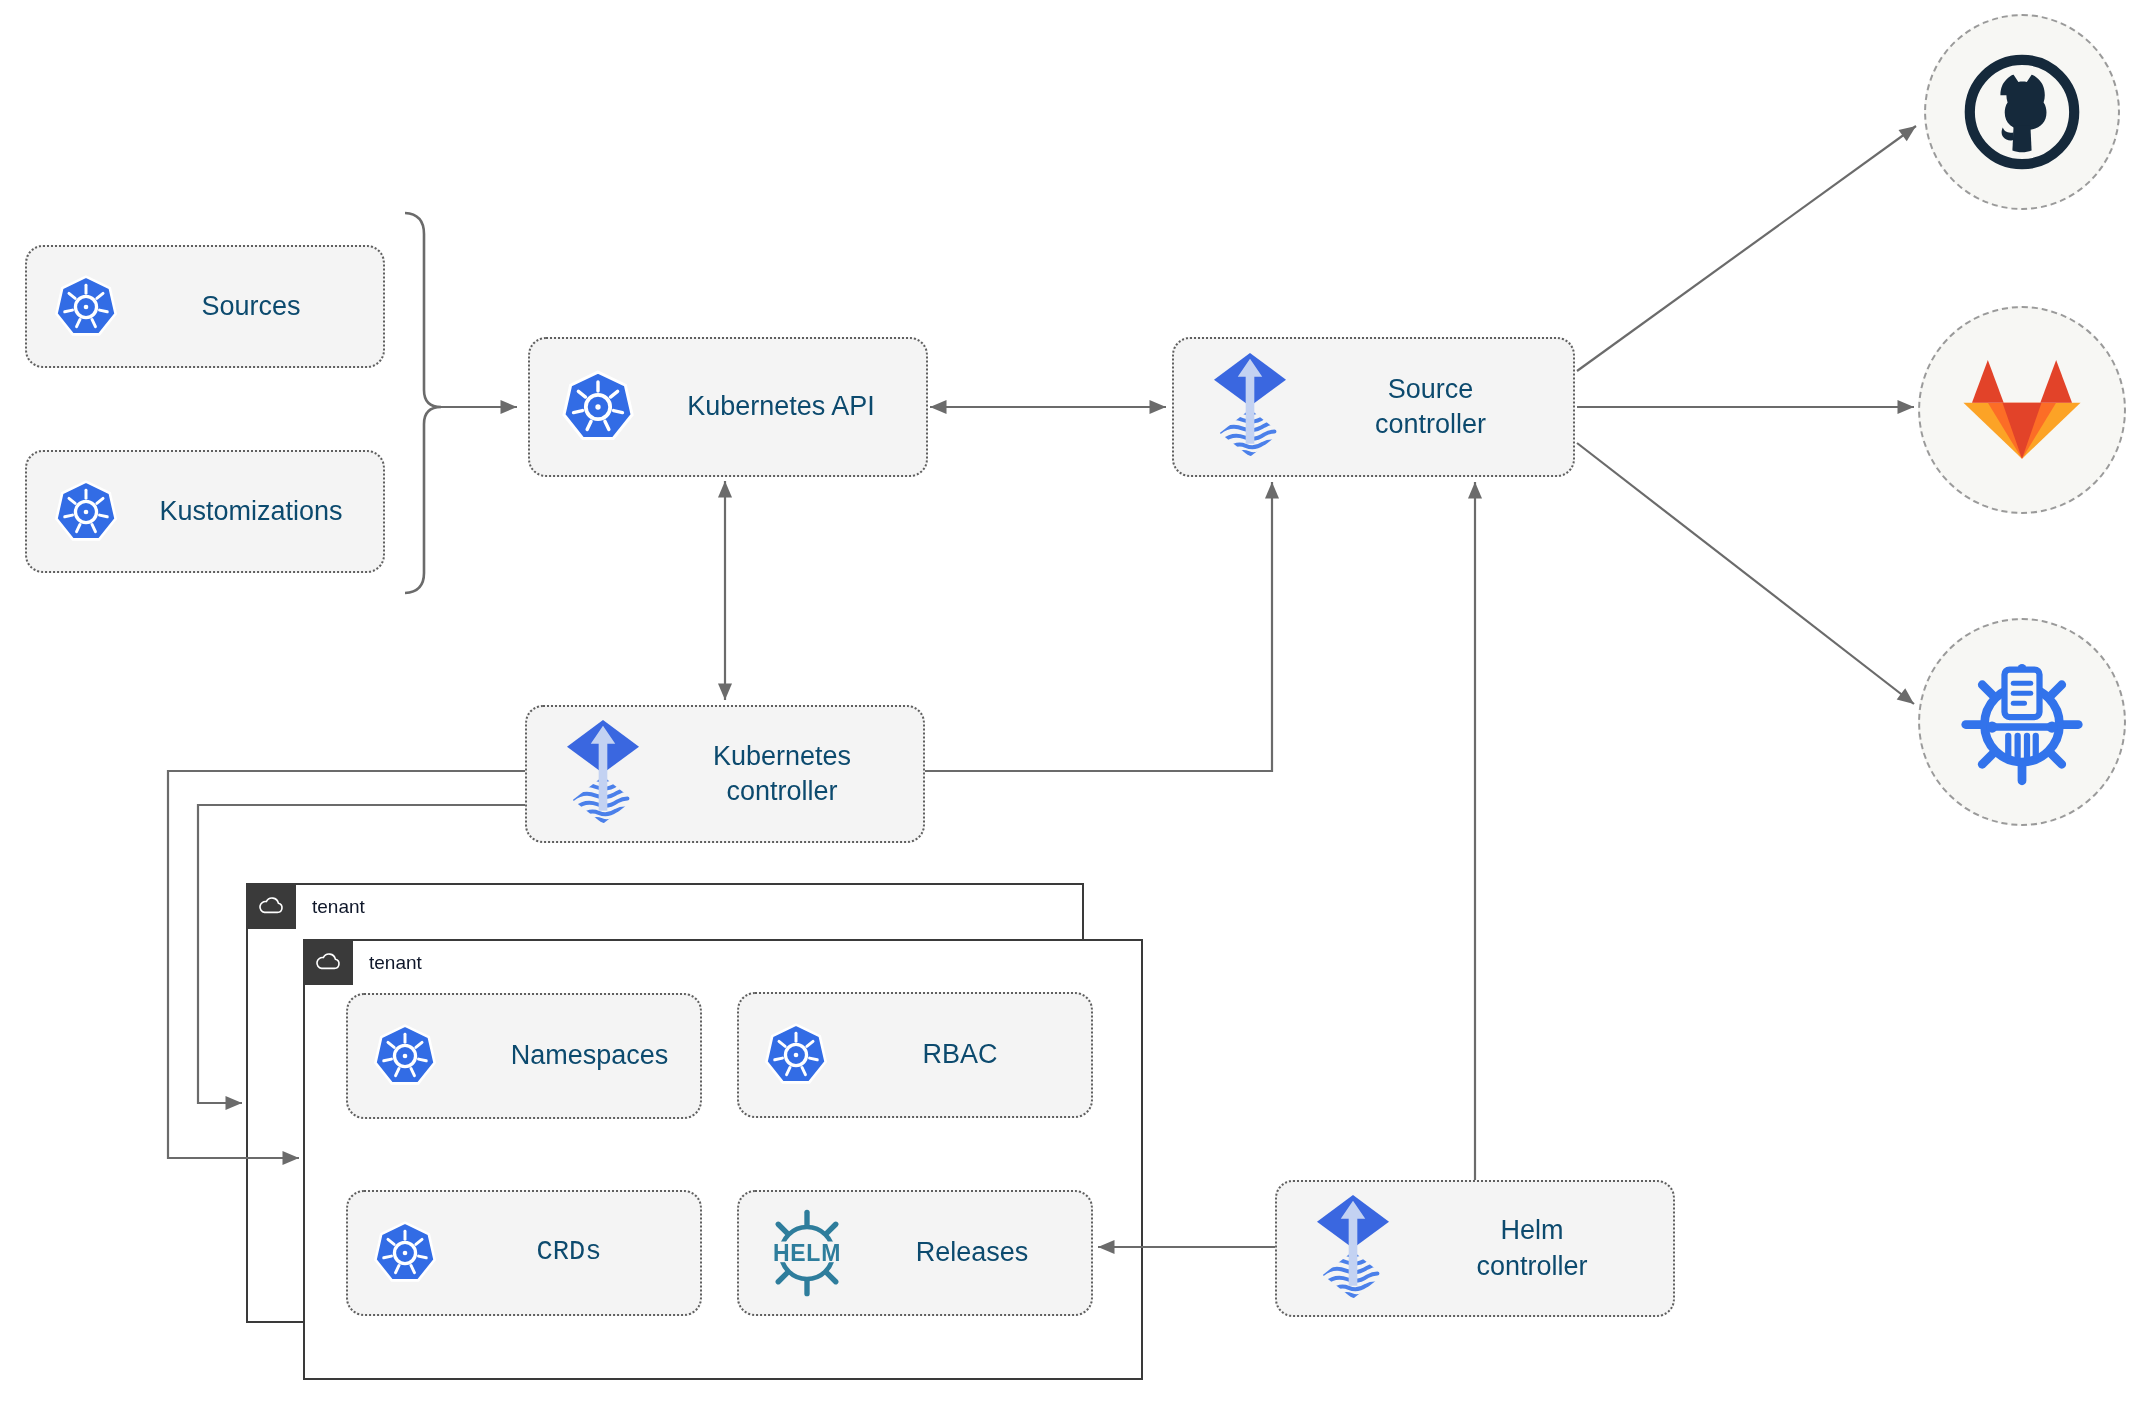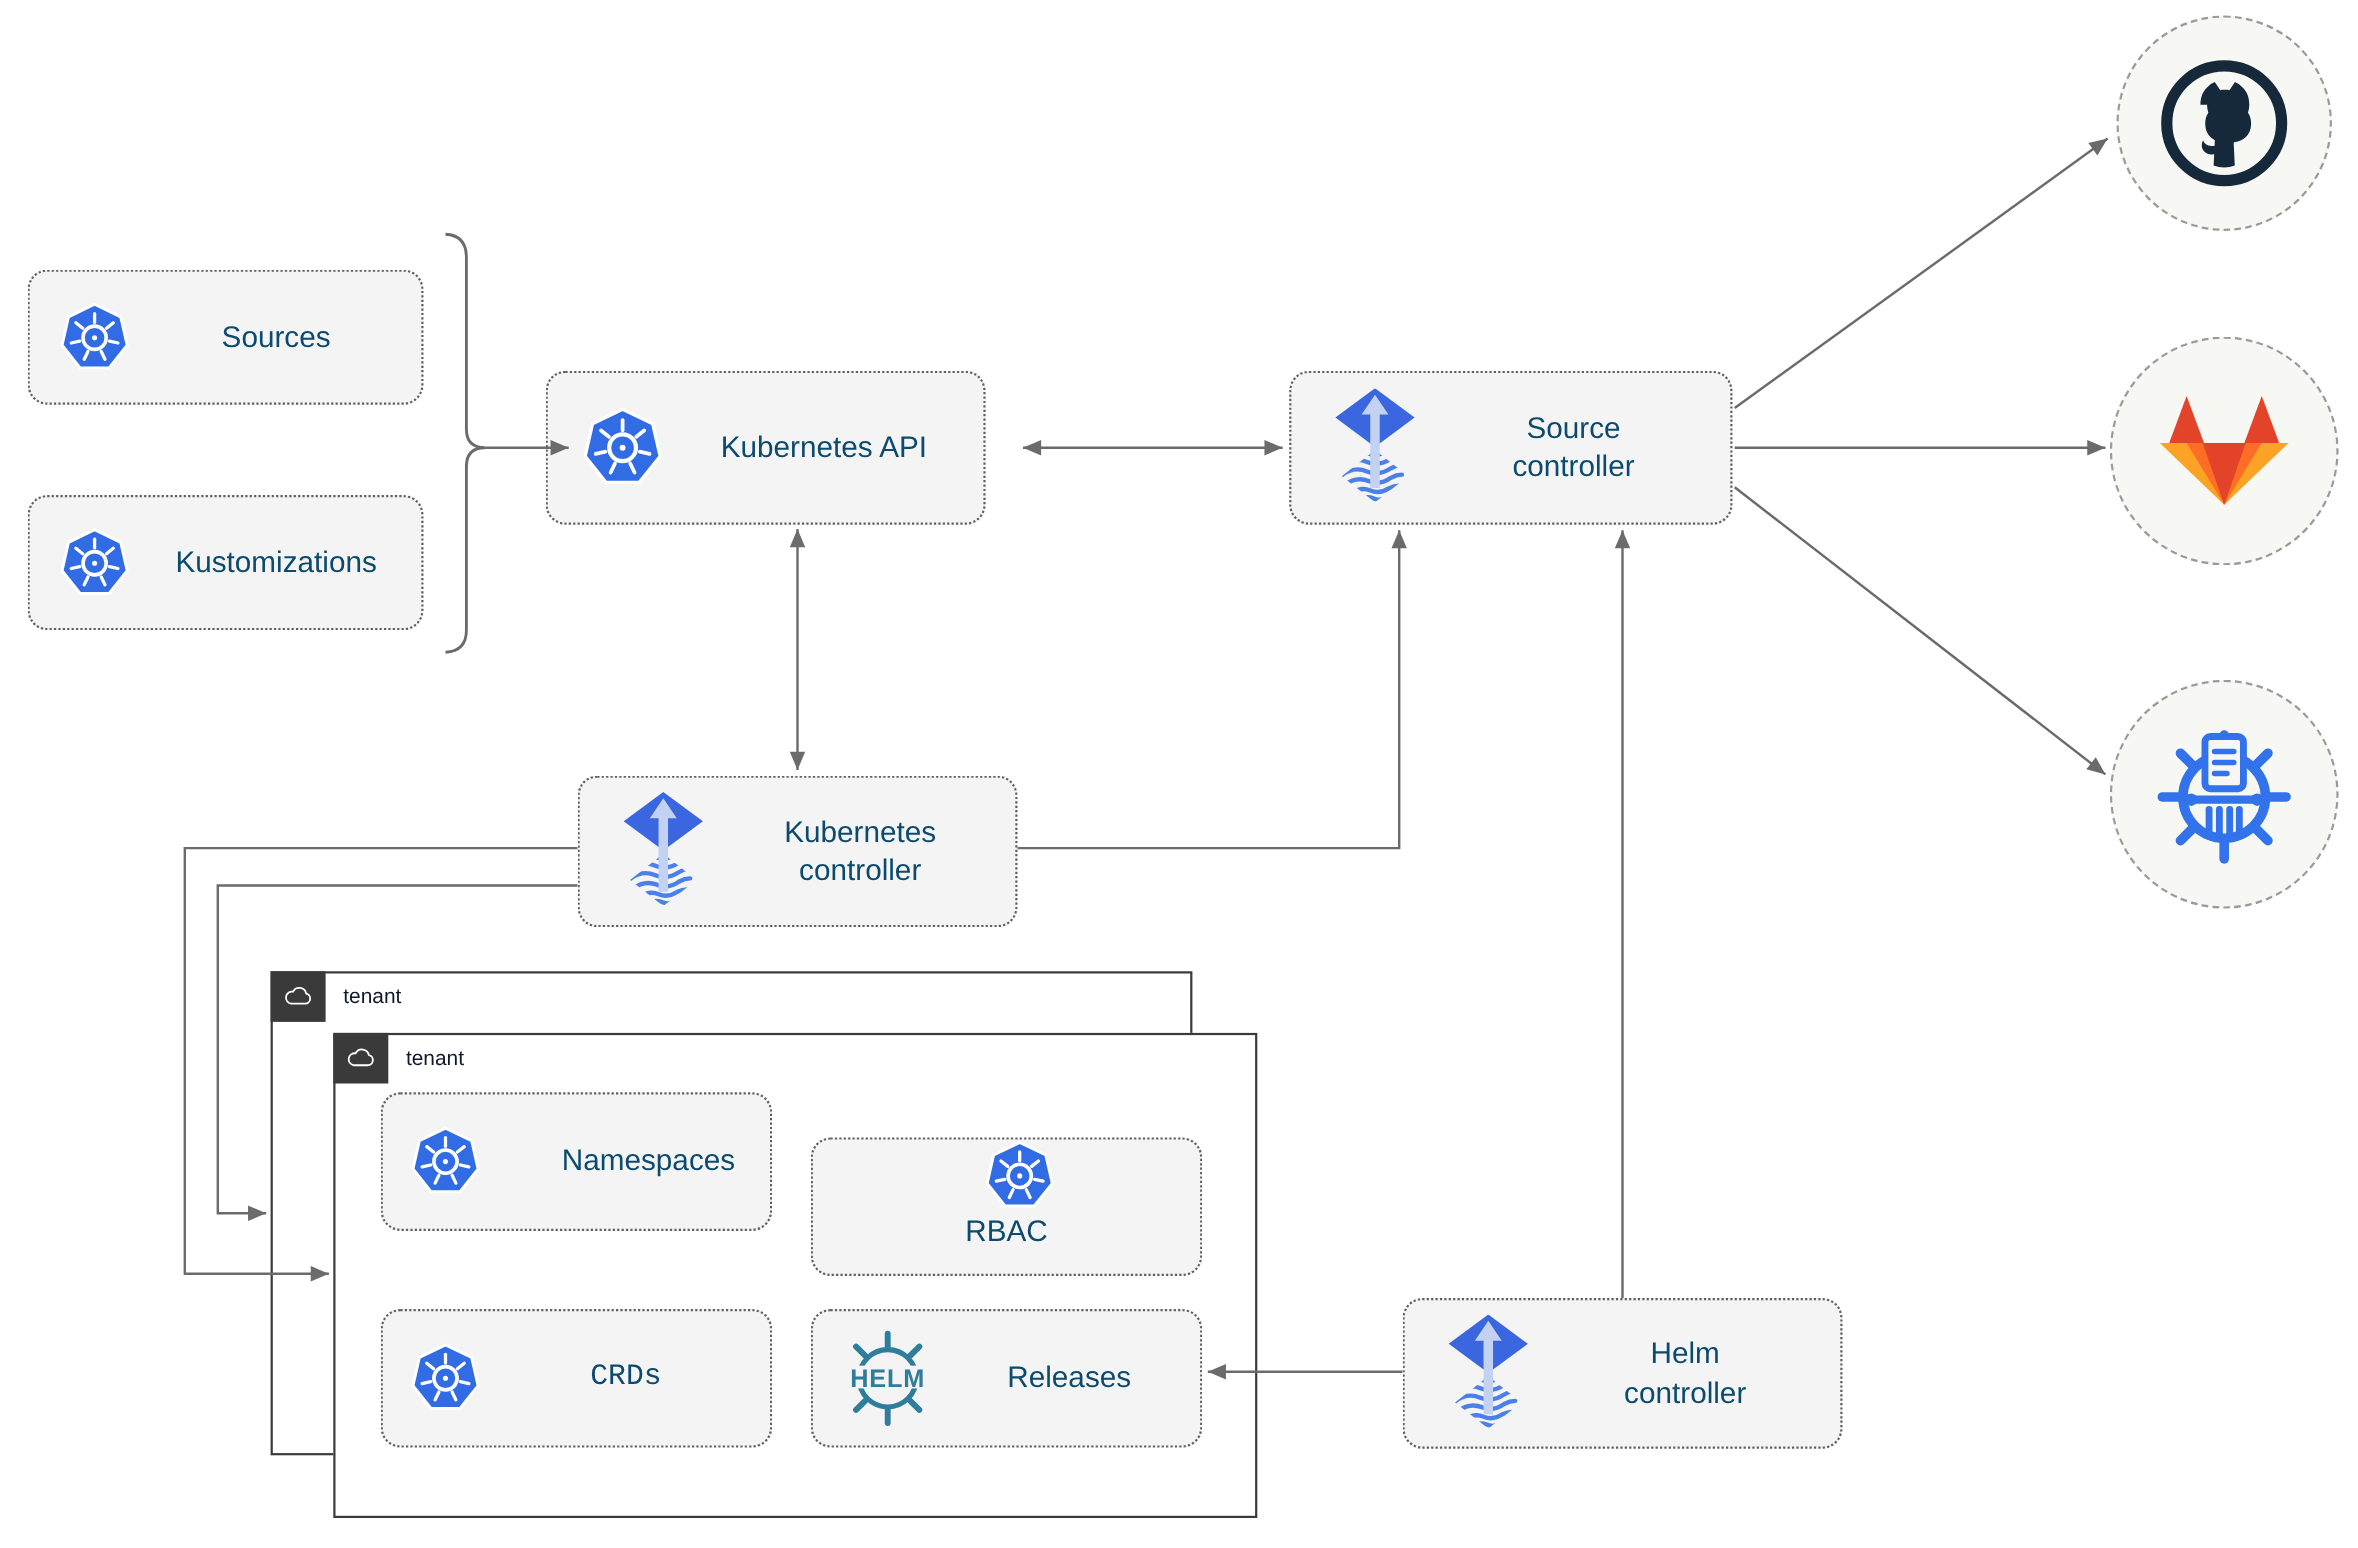--- a/index.html
+++ b/index.html
@@ -156,21 +156,21 @@
   </div>
 
   <div class="node" style="left:346px;top:993px;width:356px;height:126px;gap:41px;">
     <span class="icon" style="margin-left:24px;">
         <svg class="ic" width="66" height="66">
           <use href="#i-k8s"></use>
         </svg>
       </span>
     <span class="lbl">Namespaces</span>
   </div>
-  <div class="node" style="left:737px;top:1034px;width:356px;height:126px;flex-direction:column;">
+  <div class="node" style="left:737px;top:992px;width:356px;height:126px;">
     <span class="icon" style="margin-left:24px;">
         <svg class="ic" width="66" height="66">
           <use href="#i-k8s"></use>
         </svg>
       </span>
     <span class="lbl">RBAC</span>
   </div>
   <div class="node" style="left:346px;top:1190px;width:356px;height:126px;font-family:Liberation Mono, monospace;">
     <span class="icon" style="margin-left:24px;">
         <svg class="ic" width="66" height="66">
@@ -198,21 +198,21 @@
   </div>
   <div class="node" style="left:25px;top:450px;width:360px;height:123px;">
     <span class="icon" style="margin-left:26px;">
         <svg class="ic" width="66" height="66">
           <use href="#i-k8s"></use>
         </svg>
       </span>
     <span class="lbl">Kustomizations</span>
   </div>
 
-  <div class="node" style="left:496px;top:337px;width:400px;height:140px;">
+  <div class="node" style="left:528px;top:337px;width:400px;height:140px;">
     <span class="icon" style="margin-left:30px;">
         <svg class="ic" width="76" height="76">
           <use href="#i-k8s"></use>
         </svg>
       </span>
     <span class="lbl">Kubernetes API</span>
   </div>
   <div class="node" style="left:1172px;top:337px;width:403px;height:140px;">
     <span class="icon" style="margin-left:38px;">
         <svg class="ic" width="76" height="108">

